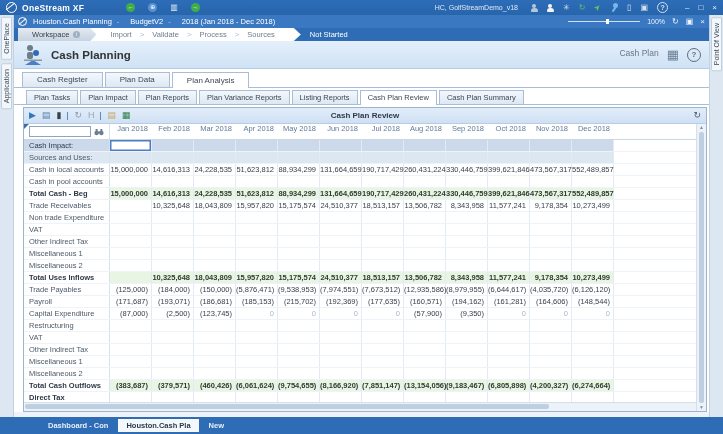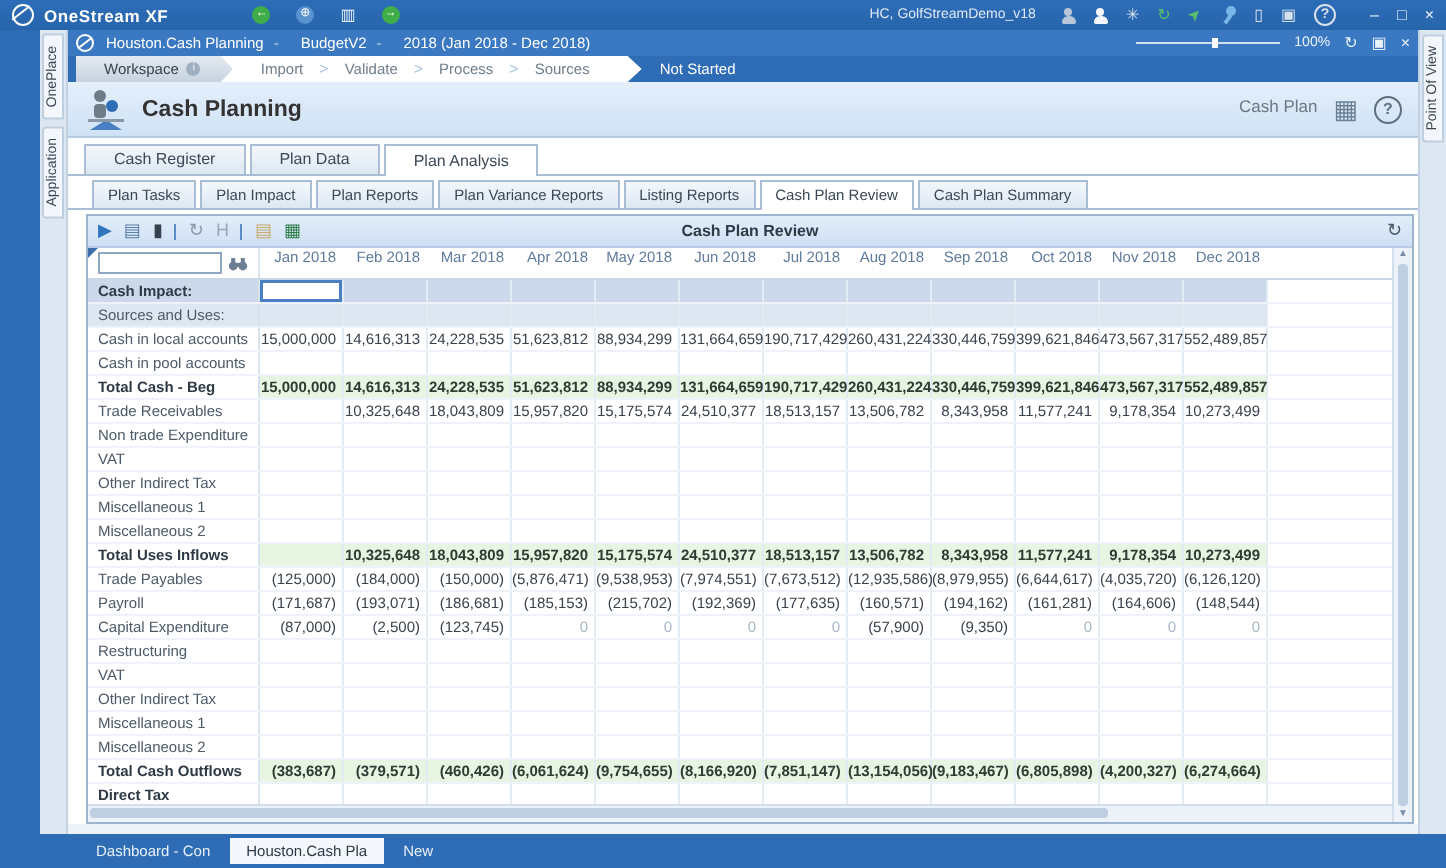--- a/index.html
+++ b/index.html
@@ -21,21 +21,21 @@
   .person::before{content:"";position:absolute;left:1.5px;top:0;width:4px;height:4px;border-radius:50%;background:currentColor;}
   .person::after{content:"";position:absolute;left:0;bottom:0;width:7px;height:3.5px;border-radius:3.5px 3.5px 1px 1px;background:currentColor;}
   .pinshape{display:inline-block;width:8px;height:9px;position:relative;}
   .pinshape::before{content:"";position:absolute;left:2.5px;top:0;width:5px;height:5px;border-radius:50%;background:currentColor;}
   .pinshape::after{content:"";position:absolute;left:3px;top:4px;width:1.5px;height:5px;background:currentColor;transform:rotate(35deg);}
   .helpshape{display:inline-block;width:9px;height:9px;border:1px solid currentColor;border-radius:50%;font-size:7px;line-height:9px;text-align:center;font-weight:bold;}
   #tb-window{display:flex;gap:9px;margin-left:8px;}
   #tb-window .ticon{color:#eaf1f9;font-size:8px;}
 
   
-  #mid{flex:1;display:flex;min-height:0;margin-left:20px;}
+  #mid{flex:1;display:flex;min-height:0;}
   .vstrip{width:13px;background:#dde7f2;display:flex;flex-direction:column;align-items:center;padding-top:2px;flex:0 0 13px;}
   #left-strip{border-right:1px solid #c3d2e2;}
   #right-strip{border-left:1px solid #c3d2e2;}
   .vtab{writing-mode:vertical-rl;transform:rotate(180deg);font-size:7px;color:#3b4754;background:#f3f7fb;border:1px solid #bfcfdf;padding:5px 1px;margin-bottom:3px;border-radius:0 2px 2px 0;cursor:default;}
 
   #center{flex:1;display:flex;flex-direction:column;min-width:0;}
 
   
   #appbar{height:13px;background:#3a79c2;display:flex;align-items:center;color:#fff;font-size:7.5px;padding:0 4px;flex:0 0 13px;}
   .logo.small{width:7px;height:7px;border-width:1px;}
@@ -94,39 +94,39 @@
   #find-icon{margin-left:3px;display:inline-flex;}
   .hcell{width:42px;flex:0 0 42px;font-size:7.5px;color:#5e7a9c;text-align:right;padding-right:4px;box-sizing:border-box;cursor:default;}
   .hfill{flex:1;}
 
   #grid-rows{flex:1;overflow:hidden;}
   .grow{display:flex;height:11px;line-height:11px;border-bottom:1px solid #eef3f9;}
   .lbl{width:86px;flex:0 0 86px;font-size:7.5px;color:#4d5a68;padding-left:5px;box-sizing:border-box;border-right:1px solid #d7e2ef;white-space:nowrap;overflow:hidden;background:#fff;}
   .cell{width:42px;flex:0 0 42px;font-size:7.5px;color:#39414b;text-align:right;padding-right:3px;box-sizing:border-box;border-right:1px solid #e2eaf4;background:#fff;}
   .rfill{flex:1;}
   .grow.impact .lbl,.grow.impact .cell{background:#cbd9eb;}
-  .grow.impact .lbl{font-weight:bold;color:#2e3b49;}
+  .grow.impact .lbl{font-weight:normal;color:#2e3b49;}
   .grow.section .lbl,.grow.section .cell{background:#dde7f2;}
   .grow.total .cell{background:#e8f5e2;font-weight:bold;color:#2f3b33;}
   .grow.total .lbl{font-weight:bold;color:#2f3a46;}
   .grow.bold .lbl{font-weight:bold;color:#2f3a46;}
   .cell.zero{color:#a9b6c6;}
   .cell.selected{background:#fff !important;box-shadow:inset 0 0 0 1.5px #4a7fc4;}
 
   #hscroll{height:8px;flex:0 0 8px;background:#edf2f9;border-top:1px solid #d4dfec;position:relative;}
   #hthumb{position:absolute;left:1px;top:1px;height:5px;width:78%;background:#bfcfe2;border-radius:2px;}
   #vscroll{width:9px;flex:0 0 9px;background:#edf2f9;border-left:1px solid #d4dfec;display:flex;flex-direction:column;align-items:center;}
   #vscroll .arr{font-size:5px;color:#7b8ea6;line-height:7px;}
   #vthumb{width:5px;flex:1;margin:1px 0;background:#bfcfe2;border-radius:2px;}
 
   #belowpanel{height:5px;background:#eef3fa;flex:0 0 5px;}
 
   
   #bottombar{height:17px;background:#2e6cb5;display:flex;align-items:center;padding-left:40px;flex:0 0 17px;}
-  .btab{font-size:7.5px;color:#e8f0f9;padding:0 8px;height:13px;line-height:13px;margin-right:2px;white-space:nowrap;cursor:default;}
+  .btab{font-size:7.5px;color:#e8f0f9;padding:0 8px;height:13px;line-height:13px;margin-right:2px;white-space:nowrap;cursor:default;font-weight:bold;}
   .btab.active{background:#f4f8fd;color:#2b3945;}
 </style>
 </head>
 <body>
 
 <div id="root">
 
   <div id="titlebar">
     <span class="logo"></span>
     <span id="brand">OneStream XF</span>

